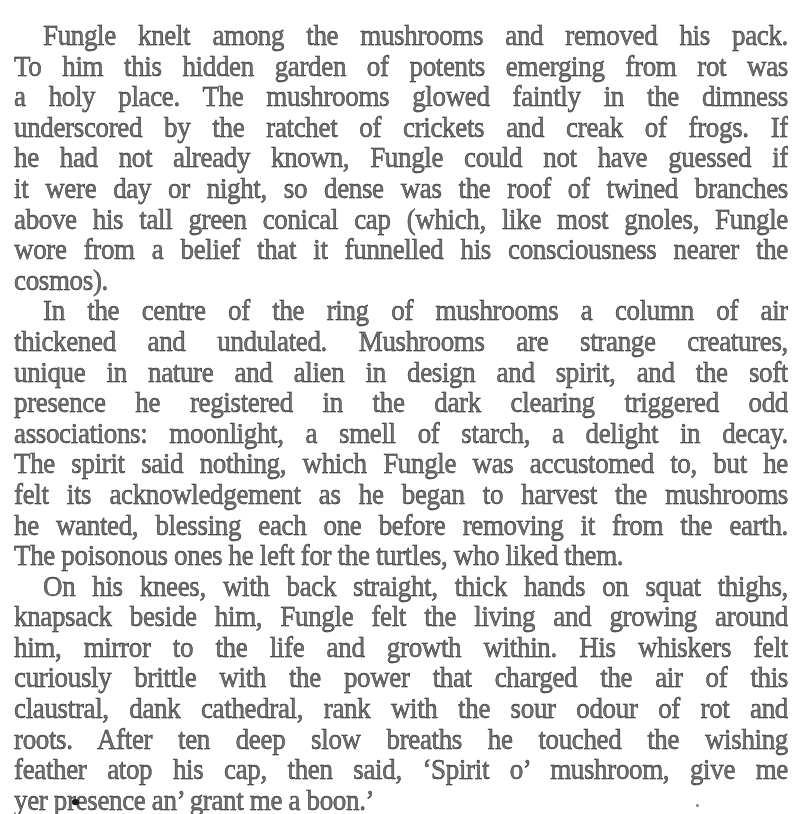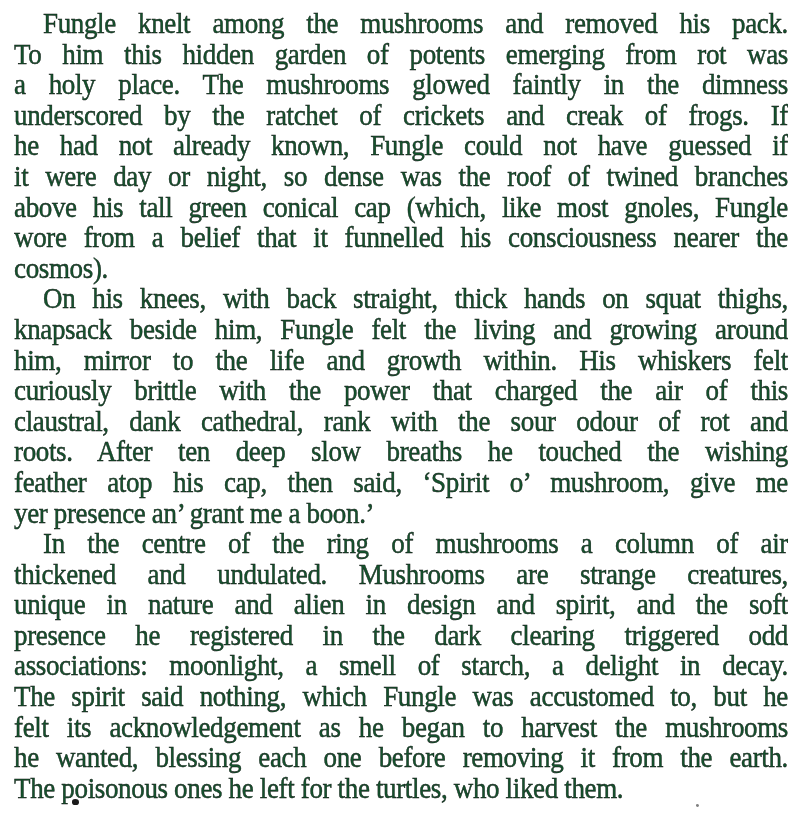--- a/index.html
+++ b/index.html
@@ -8,27 +8,27 @@
     background: #ffffff;
   }
   body {
     width: 800px;
     height: 814px;
     overflow: hidden;
     position: relative;
   }
   .page {
     position: absolute;
-    top: 8px;
+    top: 20px;
     left: 14px;
     width: 774px;
     font-family: "Liberation Serif", "DejaVu Serif", serif;
     font-size: 27px;
     line-height: 30.6px;
-    color: #14532d;
+    color: #737373;
     letter-spacing: -0.35px;
     -webkit-text-stroke: 0.4px #141414;
   }
   .paragraph { margin: 0; }
   .line {
     height: 30.6px;
     overflow: hidden;
     text-align: justify;
     text-align-last: justify;
     transform: scaleY(1.1);
@@ -56,38 +56,38 @@
     <div class="line">a holy place. The mushrooms glowed faintly in the dimness</div>
     <div class="line">underscored by the ratchet of crickets and creak of frogs. If</div>
     <div class="line">he had not already known, Fungle could not have guessed if</div>
     <div class="line">it were day or night, so dense was the roof of twined branches</div>
     <div class="line">above his tall green conical cap (which, like most gnoles, Fungle</div>
     <div class="line">wore from a belief that it funnelled his consciousness nearer the</div>
     <div class="line last">cosmos).</div>
   </div>
 
   <div class="paragraph">
-    <div class="line indent">On his knees, with back straight, thick hands on squat thighs,</div>
-    <div class="line">knapsack beside him, Fungle felt the living and growing around</div>
-    <div class="line">him, mirror to the life and growth within. His whiskers felt</div>
-    <div class="line">curiously brittle with the power that charged the air of this</div>
-    <div class="line">claustral, dank cathedral, rank with the sour odour of rot and</div>
-    <div class="line">roots. After ten deep slow breaths he touched the wishing</div>
-    <div class="line">feather atop his cap, then said, ‘Spirit o’ mushroom, give me</div>
-    <div class="line last">yer presence an’ grant me a boon.’</div>
-  </div>
-
-  <div class="paragraph">
     <div class="line indent">In the centre of the ring of mushrooms a column of air</div>
     <div class="line">thickened and undulated. Mushrooms are strange creatures,</div>
     <div class="line">unique in nature and alien in design and spirit, and the soft</div>
     <div class="line">presence he registered in the dark clearing triggered odd</div>
     <div class="line">associations: moonlight, a smell of starch, a delight in decay.</div>
     <div class="line">The spirit said nothing, which Fungle was accustomed to, but he</div>
     <div class="line">felt its acknowledgement as he began to harvest the mushrooms</div>
     <div class="line">he wanted, blessing each one before removing it from the earth.</div>
     <div class="line last">The poisonous ones he left for the turtles, who liked them.</div>
   </div>
 
+  <div class="paragraph">
+    <div class="line indent">On his knees, with back straight, thick hands on squat thighs,</div>
+    <div class="line">knapsack beside him, Fungle felt the living and growing around</div>
+    <div class="line">him, mirror to the life and growth within. His whiskers felt</div>
+    <div class="line">curiously brittle with the power that charged the air of this</div>
+    <div class="line">claustral, dank cathedral, rank with the sour odour of rot and</div>
+    <div class="line">roots. After ten deep slow breaths he touched the wishing</div>
+    <div class="line">feather atop his cap, then said, ‘Spirit o’ mushroom, give me</div>
+    <div class="line last">yer presence an’ grant me a boon.’</div>
+  </div>
+
 </div>
 
 <div class="ink-speck speck-1"></div>
 <div class="ink-speck speck-2"></div>
 
 </body></html>

